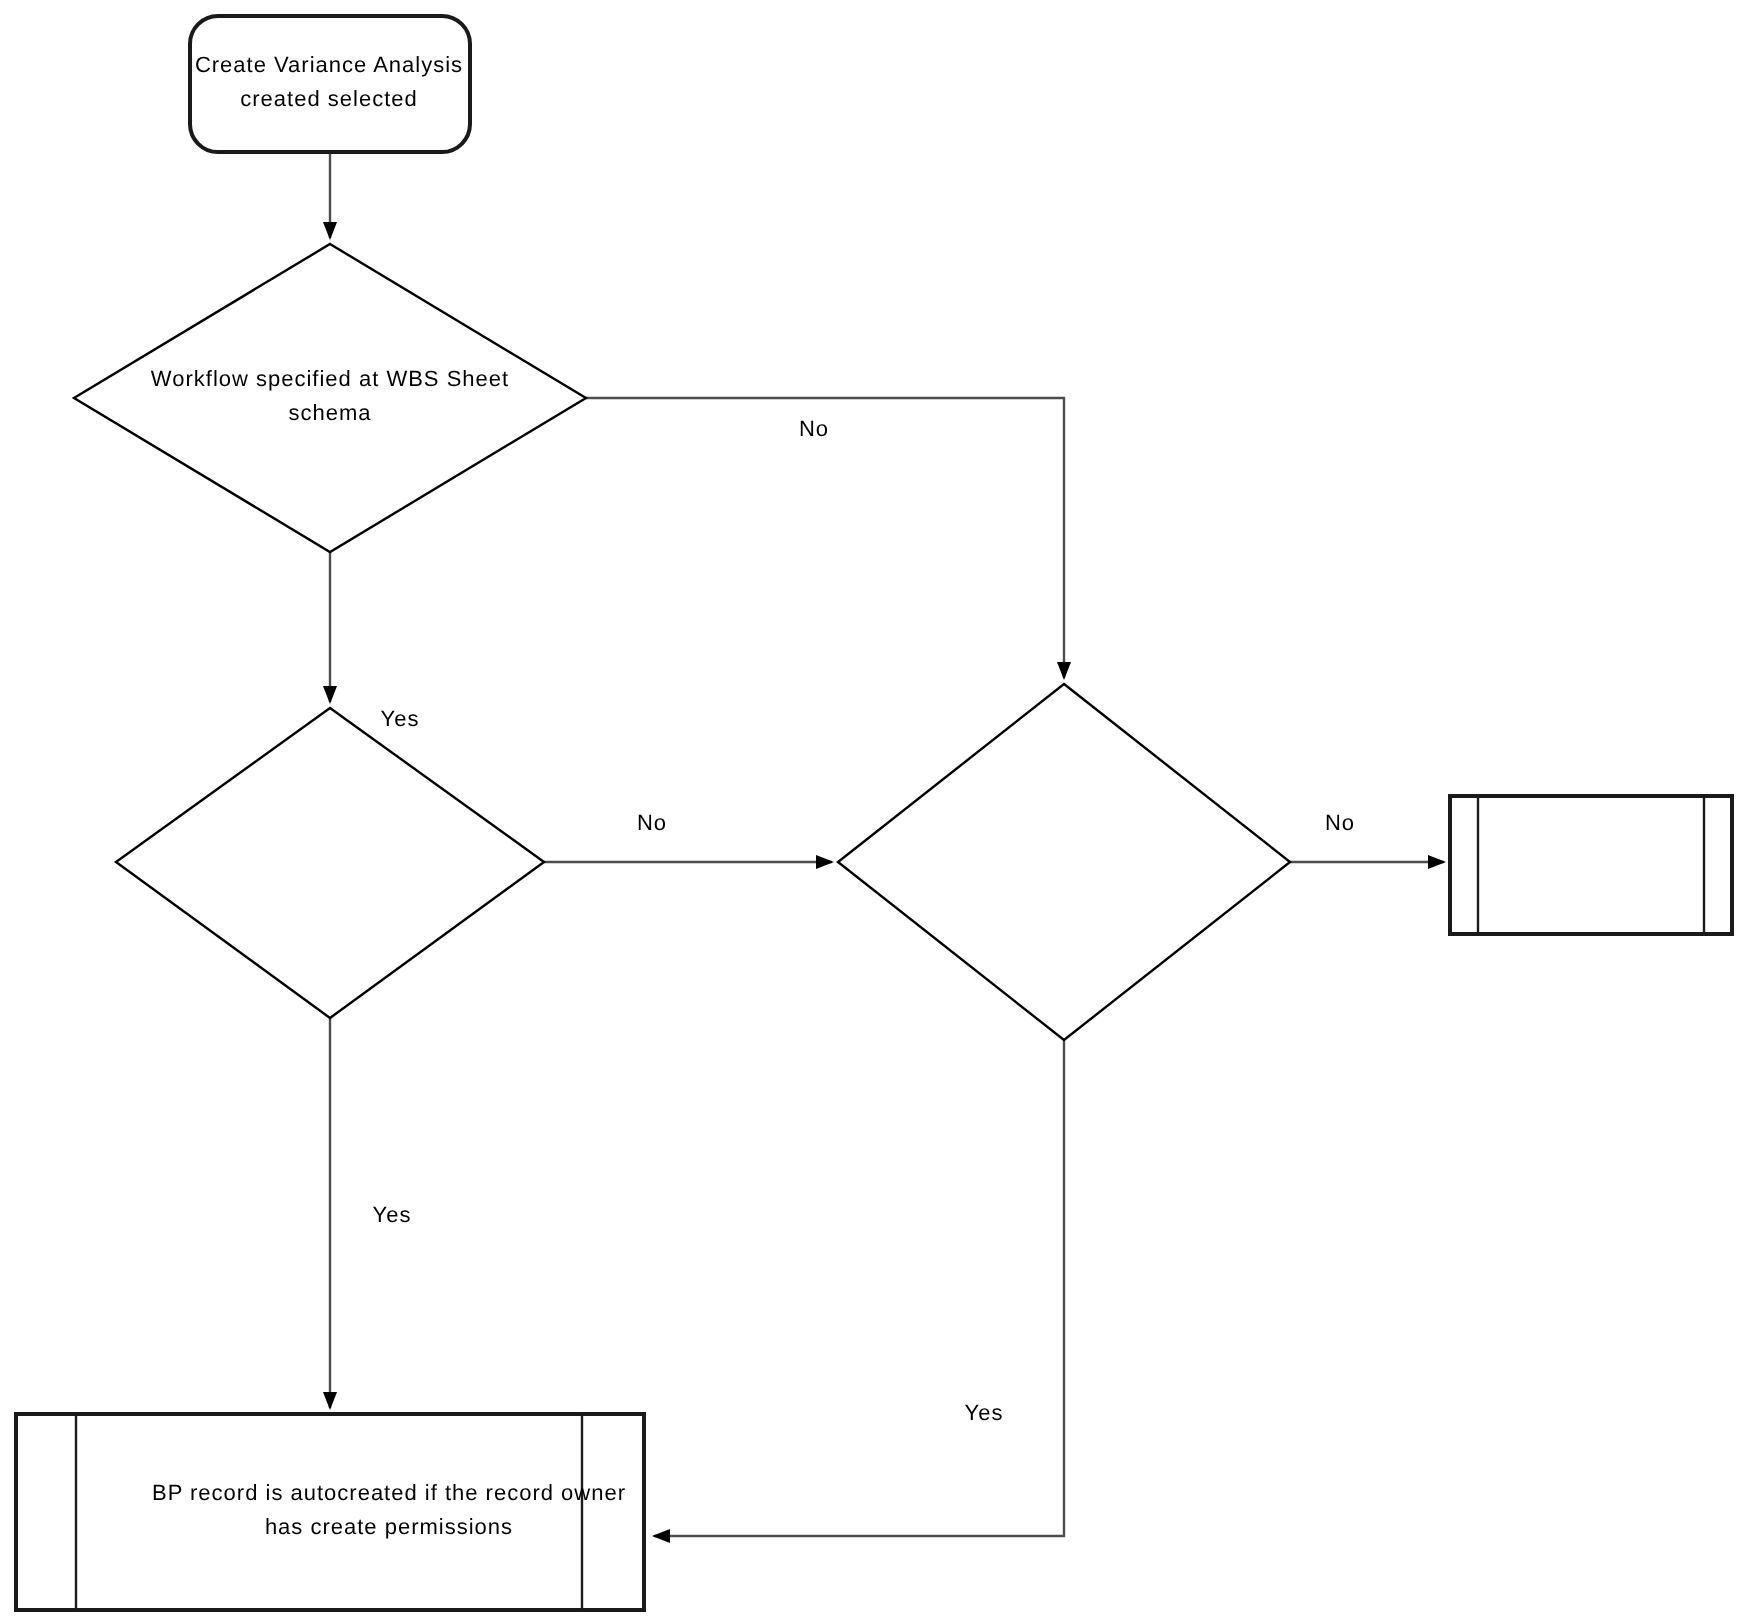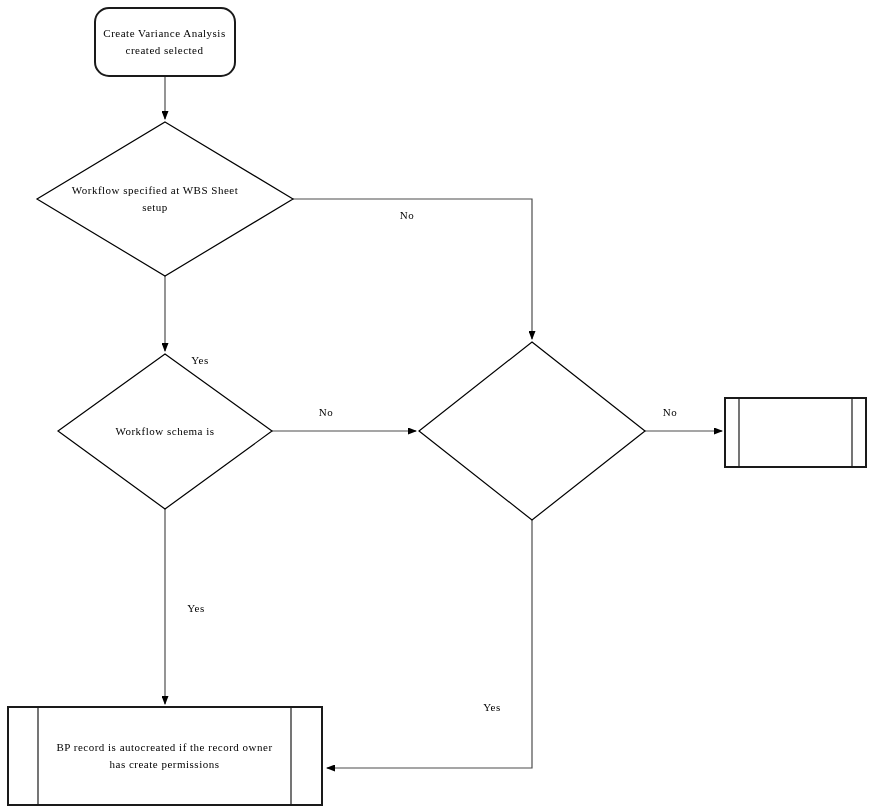--- a/index.html
+++ b/index.html
@@ -1,21 +1,21 @@
 <!DOCTYPE html>
 <html><head>
 <meta charset="utf-8">
 <style>
   html, body { margin: 0; padding: 0; background: #ffffff; }
   .canvas {
     position: relative;
     width: 872px;
     height: 811px;
     background: #ffffff;
-    font-family: Liberation Serif, serif;
+    font-family: Liberation Sans, sans-serif;
     font-size: 11px;
     color: #000000;
     overflow: hidden;
   }
   svg.diagram-layer {
     position: absolute;
     left: 0; top: 0;
     width: 872px; height: 811px;
   }
   .node-label {
@@ -74,32 +74,29 @@
       <line x1="38" y1="707" x2="38" y2="805" stroke="#1a1a1a" stroke-width="1.2"></line>
       <line x1="291" y1="707" x2="291" y2="805" stroke="#1a1a1a" stroke-width="1.2"></line>
     </g>
   </svg>
 
   <div class="node-label" style="left:94px; top:7px; width:141px; height:69px;">
     <span>Create Variance Analysis</span>
     <span>created selected</span>
   </div>
 
-  <div class="node-label" style="left:35px; top:159px; width:240px; height:80px;">
+  <div class="node-label" style="left:45px; top:159px; width:240px; height:80px;">
     <span>Workflow specified at WBS Sheet</span>
-    <span>setup</span>
-  </div>
-
-  <div class="node-label" style="left:65px; top:395px; width:200px; height:72px;">
-    <span>Workflow schema is</span>
+    <span>schema</span>
   </div>
 
 
 
-  <div class="node-label" style="left:38px; top:707px; width:253px; height:98px;">
+
+  <div class="node-label" style="left:38px; top:707px; width:253px; height:98px;padding-left:30px;">
     <span>BP record is autocreated if the record owner</span>
     <span>has create permissions</span>
   </div>
 
   <span class="edge-label" style="left:407px; top:215px;">No</span>
   <span class="edge-label" style="left:200px; top:360px;">Yes</span>
   <span class="edge-label" style="left:326px; top:412px;">No</span>
   <span class="edge-label" style="left:196px; top:608px;">Yes</span>
   <span class="edge-label" style="left:670px; top:412px;">No</span>
   <span class="edge-label" style="left:492px; top:707px;">Yes</span>

